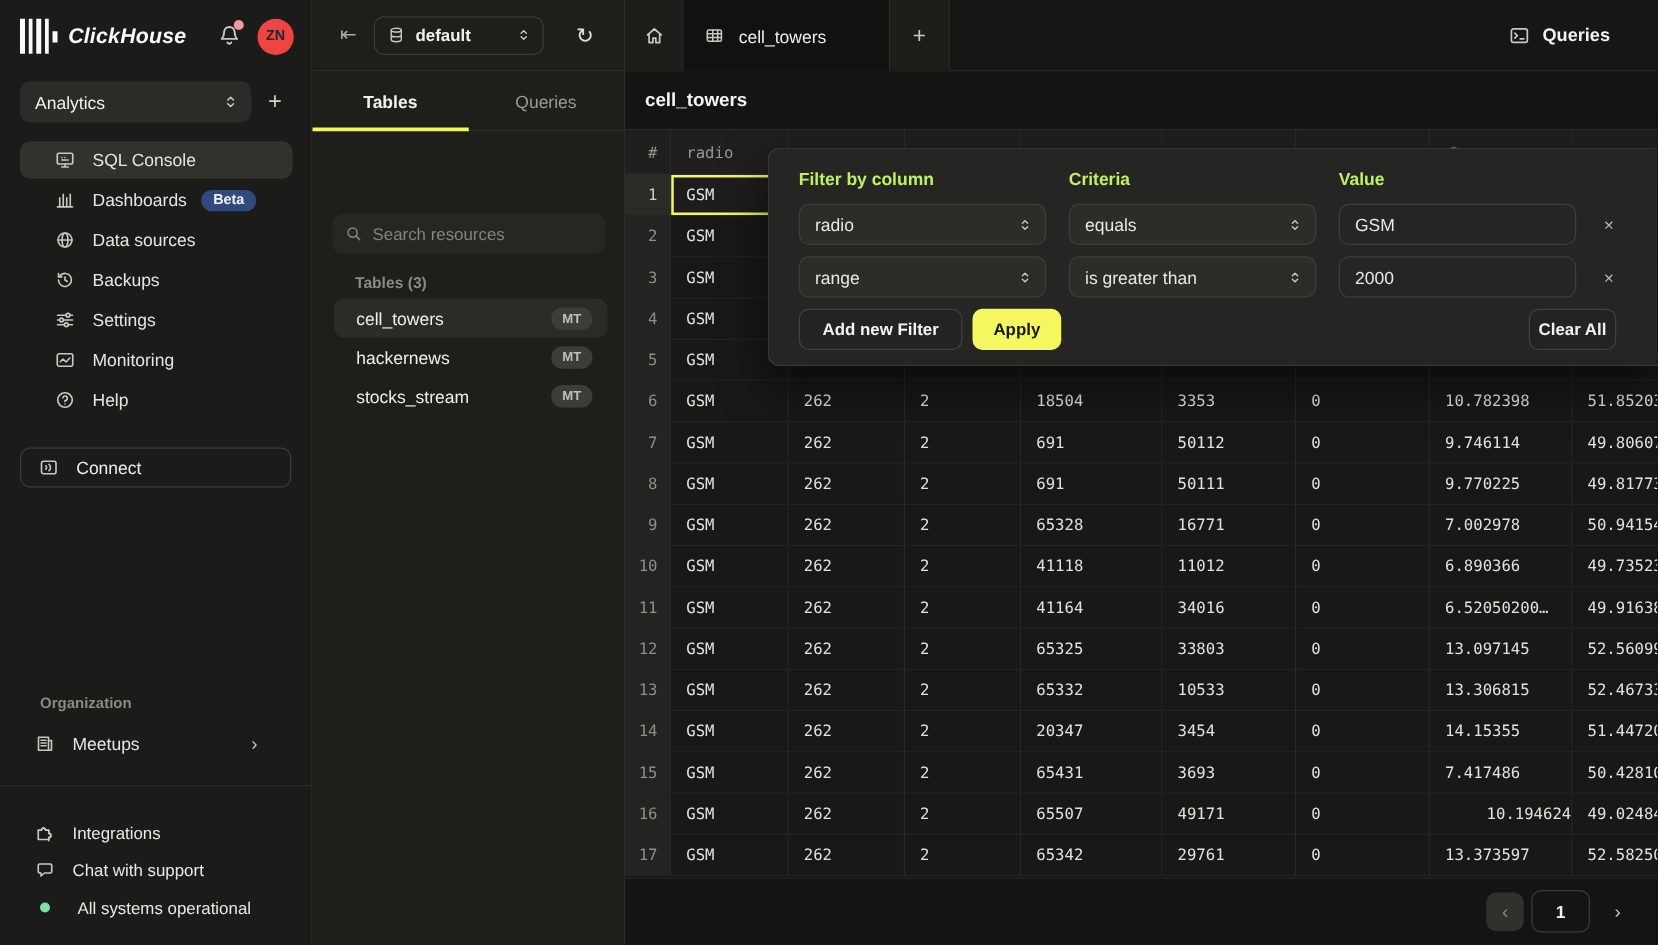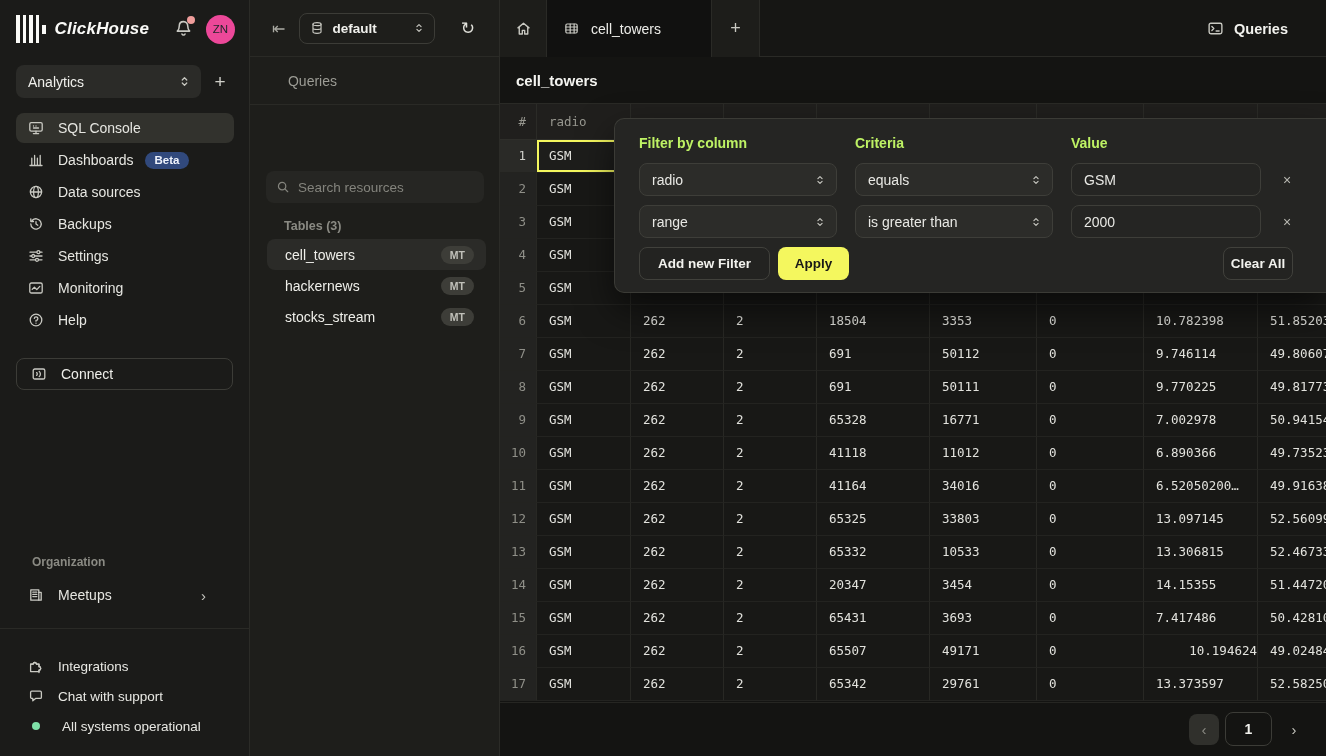--- a/index.html
+++ b/index.html
@@ -12,31 +12,31 @@
   
   .sidebar { position:absolute; left:0; top:0; width:250px; height:756px;
              background:#1B1B19; border-right:1px solid #2B2B27; }
   .logo-row { position:absolute; left:16px; top:14px; right:14px; height:30px; display:flex; align-items:center; }
   .logo-bars { display:flex; align-items:center; height:28px; gap:3px; }
   .logo-bars i { display:block; width:3.5px; height:28px; background:#FAFAF7; }
   .logo-bars i.dot { height:9px; }
   .logo-text { margin-left:9px; font-size:17px; font-weight:bold; color:#FAFAF7; letter-spacing:.2px;font-style:italic; }
   .bell-wrap { margin-left:auto; position:relative; width:20px; height:20px; margin-right:12px; }
   .notif-dot { position:absolute; right:-1px; top:-3px; width:8px; height:8px; border-radius:50%; background:#EF9D9B; }
-  .avatar { width:29px; height:29px; border-radius:50%; background:#ec4899; color:#23262B;
-            font-size:11.5px; font-weight:normal; display:flex; align-items:center; justify-content:center; }
+  .avatar { width:29px; height:29px; border-radius:50%; background:#ef4444; color:#23262B;
+            font-size:11.5px; font-weight:bold; display:flex; align-items:center; justify-content:center; }
   .ws-row { position:absolute; left:16px; top:65px; right:14px; height:33px; display:flex; align-items:center; }
   .ws-select { width:185px; height:33px; background:#2B2B28; border-radius:8px; display:flex; align-items:center;
                padding:0 10px 0 12px; font-size:14px; color:#F0F0EC; }
   .ws-select .chev { margin-left:auto; }
   .plus-btn { margin-left:auto; width:30px; height:30px; display:flex; align-items:center; justify-content:center;
               font-size:19px; color:#CFCFC8; }
   .nav { position:absolute; left:16px; top:113px; width:218px; }
   .nav-item { height:30px; margin-bottom:2px; display:flex; align-items:center; border-radius:8px;
-              padding-left:12px; font-size:14px; color:#E6E6E1; }
+              padding-left:28px; font-size:14px; color:#E6E6E1; }
   .nav-item.active { background:#32322D; }
   .nav-item .nico { width:16px; height:16px; margin-right:14px; }
   .badge-beta { margin-left:11px; background:#31497C; color:#EFF3FC; font-size:11.5px; font-weight:bold;
                 padding:2.5px 10px; border-radius:10px; }
   .connect-box { position:absolute; left:16px; top:358px; width:217px; height:32px; border:1px solid #3C3C37;
                  border-radius:8px; display:flex; align-items:center; padding-left:14px; font-size:14px; color:#EFEFEA; }
   .connect-box .nico { width:16px; height:16px; margin-right:14px; }
   .org-label { position:absolute; left:32px; top:555px; font-size:12px; font-weight:bold; color:#8A8A83; }
   .meetups-row { position:absolute; left:16px; top:580px; width:218px; height:30px; display:flex; align-items:center;
                  padding-left:12px; font-size:14px; color:#E6E6E1; }
@@ -286,20 +286,24 @@
         </svg>
       <span>default</span>
       <svg class="chev ico" width="12" height="12" viewBox="0 0 16 16" fill="none" stroke="currentColor" stroke-width="1.5" stroke-linecap="round" stroke-linejoin="round">
           <path d="M5.2 6.2 8 3.4l2.8 2.8M5.2 9.8 8 12.6l2.8-2.8"></path>
         </svg>
     </div>
     <span class="exp-refresh">↻</span>
   </div>
 
   <div class="exp-tabs">
+    <div class="exp-tab on">
+      <span>Tables</span>
+      <span class="underline"></span>
+    </div>
     <div class="exp-tab off">
       <span>Queries</span>
     </div>
   </div>
 
 
   <div class="search-box">
     <svg class="ico" viewBox="0 0 16 16" width="14" height="14" fill="none" stroke="#84847D" stroke-width="1.4" stroke-linecap="round">
         <circle cx="7" cy="7" r="4.2"></circle>
         <path d="M10.2 10.2 13.4 13.4"></path>

